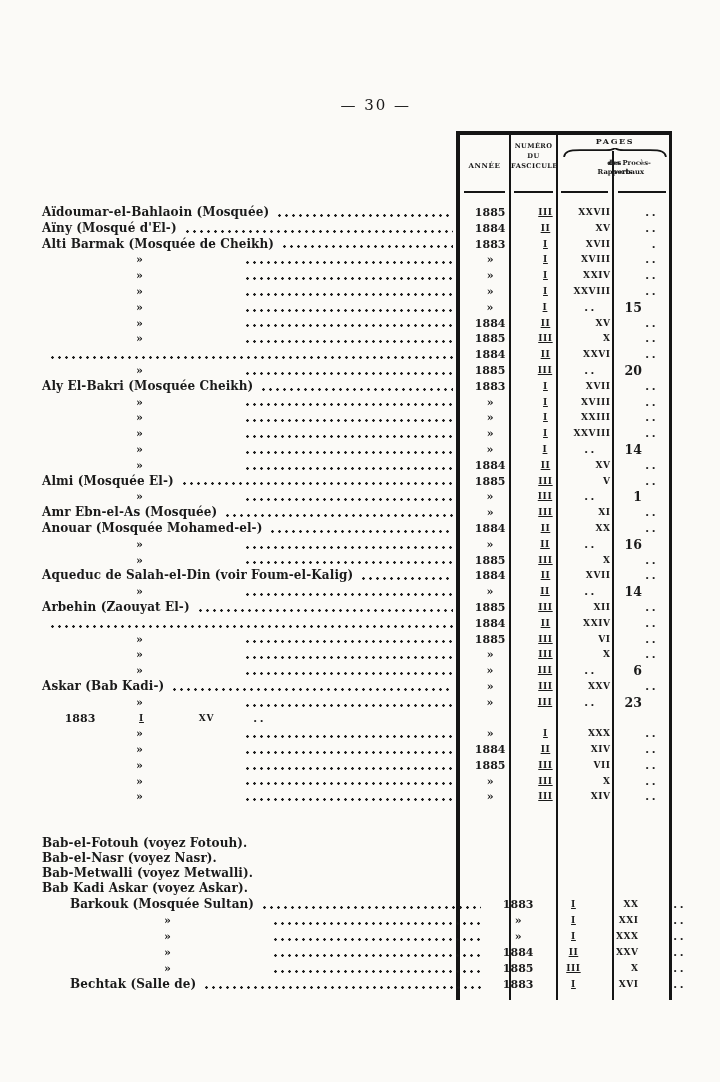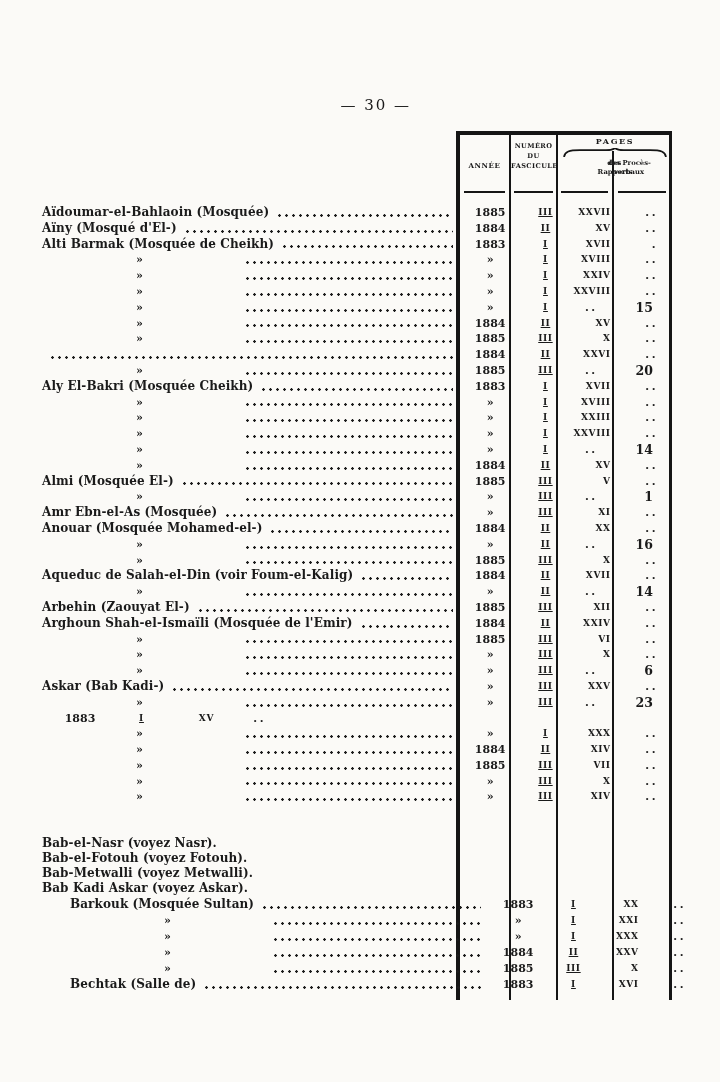--- a/index.html
+++ b/index.html
@@ -44,21 +44,21 @@
   .c-name{font-weight:bold;font-size:12px;letter-spacing:.1px;}
   .c-ditto{width:195px;text-align:center;font-weight:bold;font-size:11px;flex-shrink:0;}
   .leader{flex:1;margin:0 3px 0 5px;
     background-image:radial-gradient(circle,#1c1c1c 1.05px,rgba(0,0,0,0) 1.5px);
     background-size:7px 5px;background-repeat:repeat-x;
     background-position:left 2px bottom 3px;}
   .c-annee{width:76px;text-align:center;font-weight:bold;font-size:11px;}
   .c-fasc{width:47px;text-align:center;font-weight:bold;font-size:9px;letter-spacing:.6px;text-decoration:underline;}
   .c-proc{width:55px;text-align:right;padding-right:6px;box-sizing:border-box;
     font-weight:bold;font-size:9px;letter-spacing:.6px;}
-  .c-rap{width:60px;text-align:right;padding-right:19px;box-sizing:border-box;
+  .c-rap{width:60px;text-align:right;padding-right:30px;box-sizing:border-box;
     font-weight:bold;font-size:12.5px;}
   .dots{font-size:11px;letter-spacing:2.5px;}
   .c-proc.dots{text-align:center;padding-right:0;}
   .c-rap.dots{padding-right:14px;}
   .rA .row>.cell, .rB .row>.cell{line-height:15.8px;}
   .rV .row>.cell{line-height:15.1px;}
 </style>
 </head>
 <body>
 
@@ -347,21 +347,20 @@
         <span class="c-name cell">Arbehin (Zaouyat El-)</span>
         <span class="leader"></span>
       </div>
       <span class="c-annee cell">1885</span>
       <span class="c-fasc cell">III</span>
       <span class="c-proc cell">XII</span>
       <span class="c-rap cell dots">..</span>
     </div>
     <div class="row">
       <div class="namebox cell">
-        <span class="c-name cell">Arghoun Shah-el-Ismaïli (Mosquée de l'Emir)</span>
         <span class="leader"></span>
       </div>
       <span class="c-annee cell">1884</span>
       <span class="c-fasc cell">II</span>
       <span class="c-proc cell">XXIV</span>
       <span class="c-rap cell dots">..</span>
     </div>
     <div class="row">
       <div class="namebox cell">
         <span class="c-ditto cell">»</span>
@@ -465,26 +464,26 @@
       </div>
       <span class="c-annee cell">»</span>
       <span class="c-fasc cell">III</span>
       <span class="c-proc cell">XIV</span>
       <span class="c-rap cell dots">..</span>
     </div>
   </div>
 <div class="abs rows rV" id="blockV">
     <div class="row">
       <div class="namebox cell">
+        <span class="c-name cell">Bab-el-Fotouh (voyez Fotouh).</span>
+      </div>
+    </div>
+    <div class="row">
+      <div class="namebox cell">
         <span class="c-name cell">Bab-el-Nasr (voyez Nasr).</span>
-      </div>
-    </div>
-    <div class="row">
-      <div class="namebox cell">
-        <span class="c-name cell">Bab-el-Fotouh (voyez Fotouh).</span>
       </div>
     </div>
     <div class="row">
       <div class="namebox cell">
         <span class="c-name cell">Bab-Metwalli (voyez Metwalli).</span>
       </div>
     </div>
     <div class="row">
       <div class="namebox cell">
         <span class="c-name cell">Bab Kadi Askar (voyez Askar).</span>

